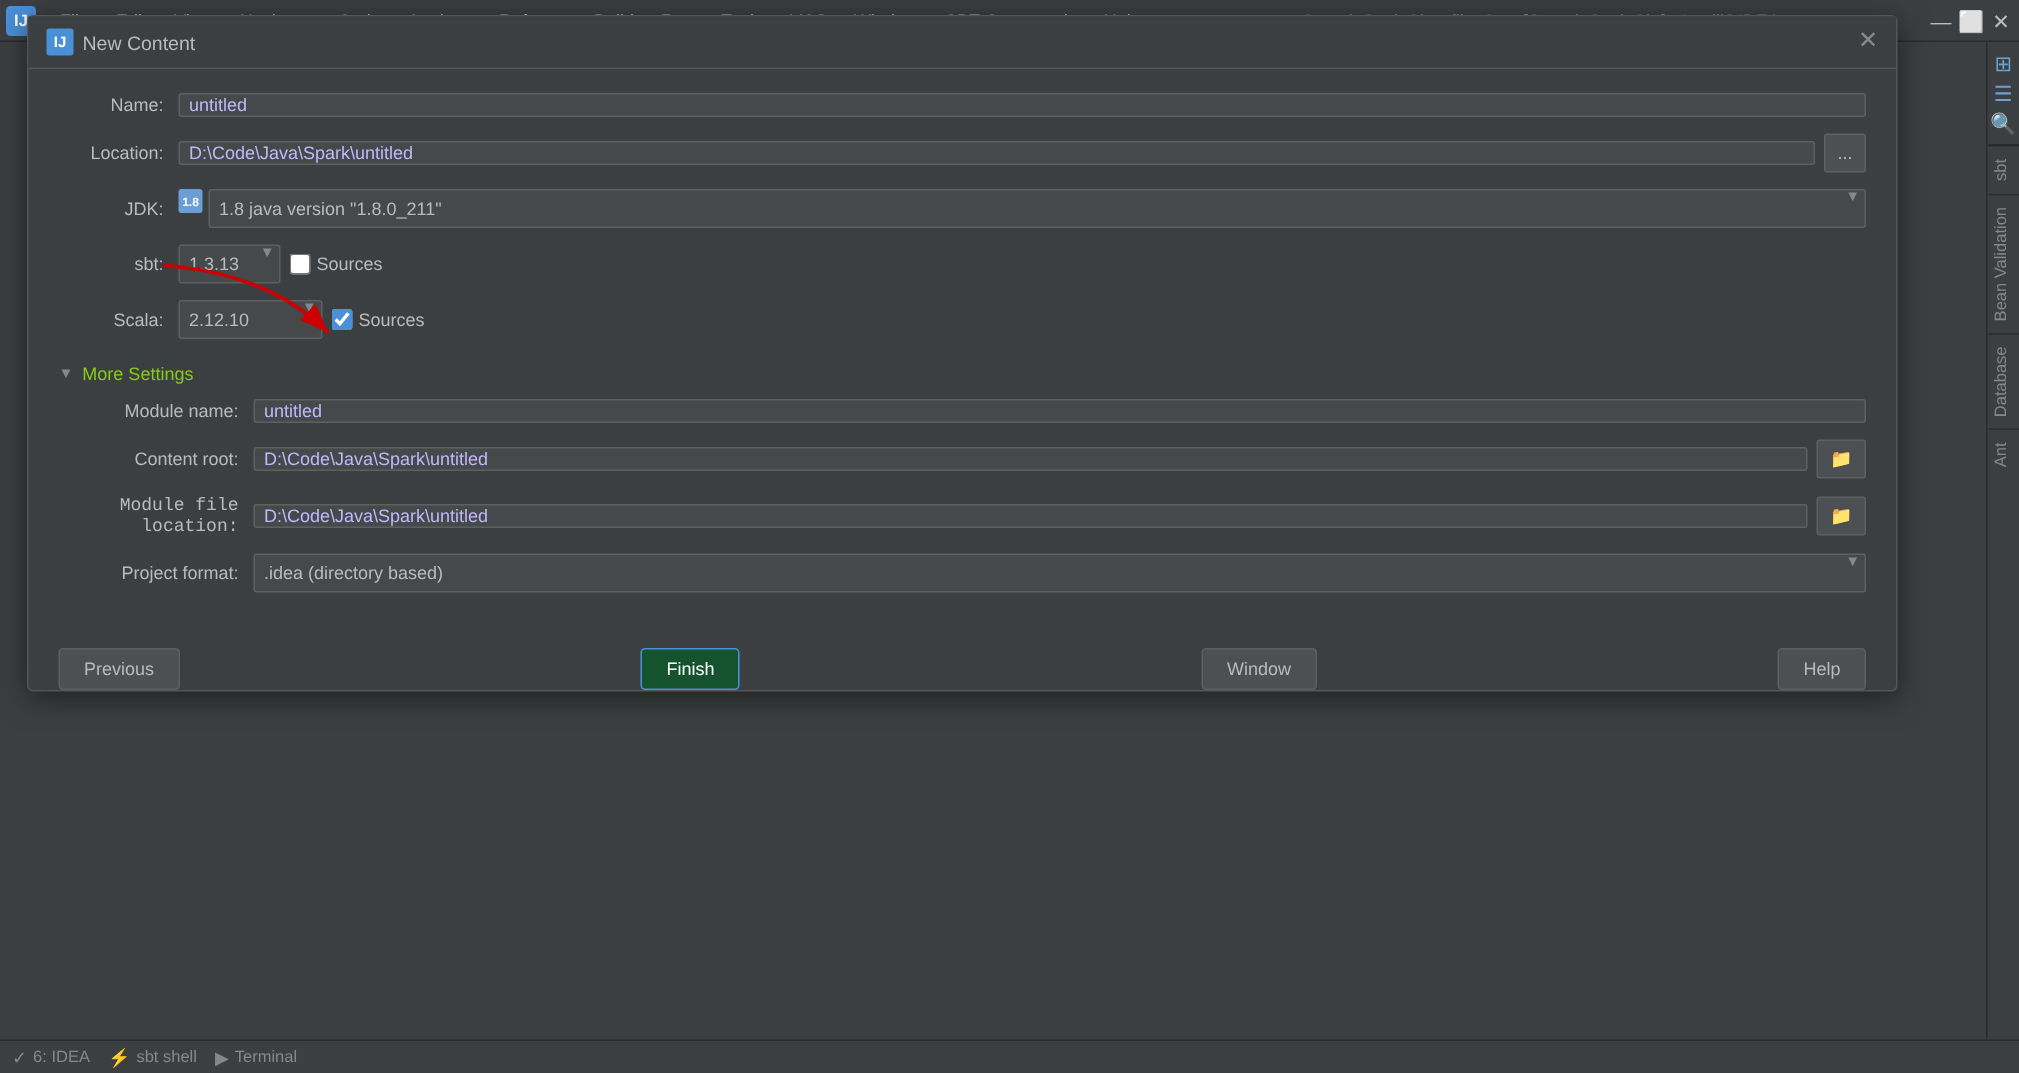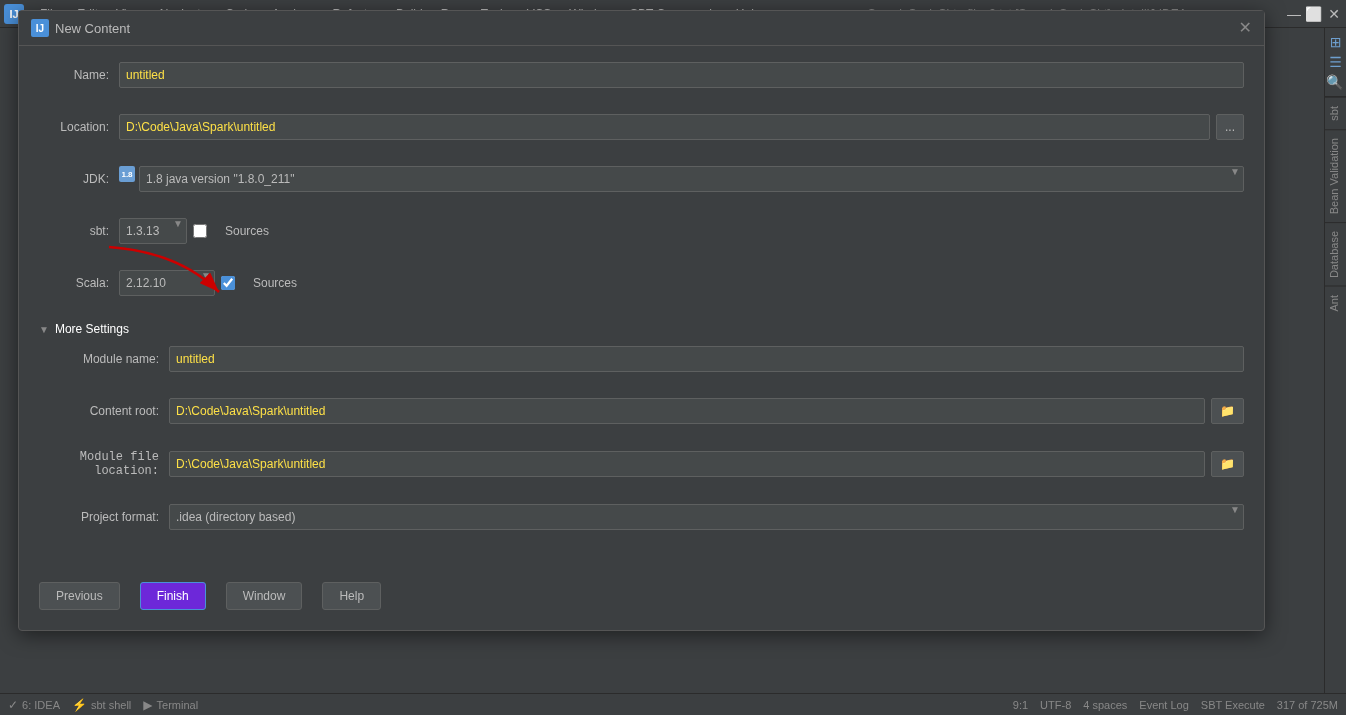--- a/index.html
+++ b/index.html
@@ -112,44 +112,44 @@
       line-height: 1;
     }
     .dialog-body {
       padding: 16px 20px;
     }
 
     
     .form-row {
       display: flex;
       align-items: center;
-      margin-bottom: 26px;
+      margin-bottom: 11px;
     }
     .form-label {
       width: 80px;
       color: #bbbbbb;
       font-size: 12px;
       text-align: right;
       padding-right: 10px;
       flex-shrink: 0;
     }
     .form-field {
       flex: 1;
       display: flex;
       align-items: center;
       gap: 6px;
     }
     .text-input {
       flex: 1;
       background: #45494a;
       border: 1px solid #5e6060;
-      color: #fde047;
+      color: #c4b5fd;
       padding: 3px 6px;
       font-size: 12px;
-      height: 26px;
+      height: 16px;
       outline: none;
       border-radius: 2px;
     }
     .browse-btn {
       background: #4c5052;
       border: 1px solid #5e6060;
       color: #bbbbbb;
       padding: 2px 8px;
       cursor: pointer;
       font-size: 12px;
@@ -180,21 +180,21 @@
       position: absolute;
       right: 4px;
       pointer-events: none;
       color: #888;
       font-size: 10px;
     }
 
     
     .checkbox-label {
       display: flex;
-      gap: 18px;
+      gap: 4px;
       cursor: pointer;
       color: #bbbbbb;
       font-size: 12px;
     }
     .checkbox-input {
       width: 14px;
       height: 14px;
       cursor: pointer;
       accent-color: #4a90d9;
     }
@@ -221,46 +221,46 @@
       align-items: center;
       gap: 6px;
       margin: 16px 0 10px 0;
       cursor: pointer;
     }
     .triangle-icon {
       color: #888;
       font-size: 10px;
     }
     .more-settings-label {
-      color: #ffffff;
+      color: #84cc16;
       font-size: 12px;
     }
 
     
     .dialog-footer {
       display: flex;
-      justify-content: flex-start;
-      align-items: center;
-      padding: 10px 20px 20px;
+      justify-content: space-between;
+      align-items: center;
+      padding: 10px 20px 0;
       gap: 20px;
     }
     .btn {
       padding: 4px 16px;
       font-size: 12px;
       cursor: pointer;
       border-radius: 3px;
       height: 28px;
       border: 1px solid #5e6060;
     }
     .btn-default {
       background: #4c5052;
       color: #bbbbbb;
     }
     .btn-primary {
-      background: #6d28d9;
+      background: #14532d;
       color: white;
       border-color: #4a90d9;
     }
 
     
     .right-sidebar {
       position: absolute;
       right: 0;
       top: 28px;
       width: 22px;
@@ -503,21 +503,13 @@
     <span>6: IDEA</span>
   </div>
   <div class="status-item">
     <span class="status-icon">⚡</span>
     <span>sbt shell</span>
   </div>
   <div class="status-item">
     <span class="status-icon">▶</span>
     <span>Terminal</span>
   </div>
-  <div class="status-right">
-    <span>9:1</span>
-    <span>UTF-8</span>
-    <span>4 spaces</span>
-    <span>Event Log</span>
-    <span>SBT Execute</span>
-    <span>317 of 725M</span>
-  </div>
 </div>
 
 </body></html>

